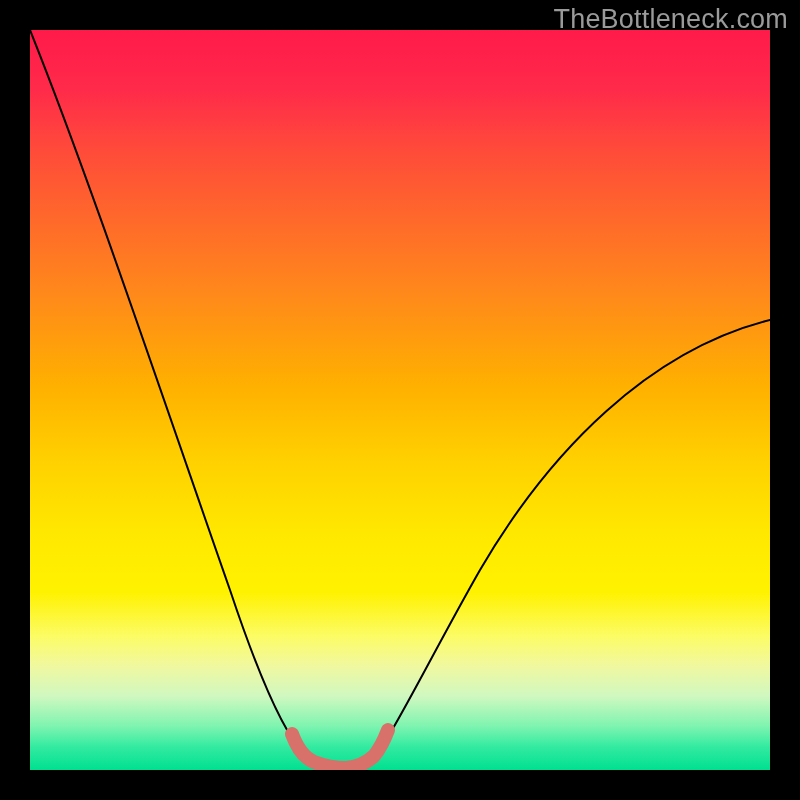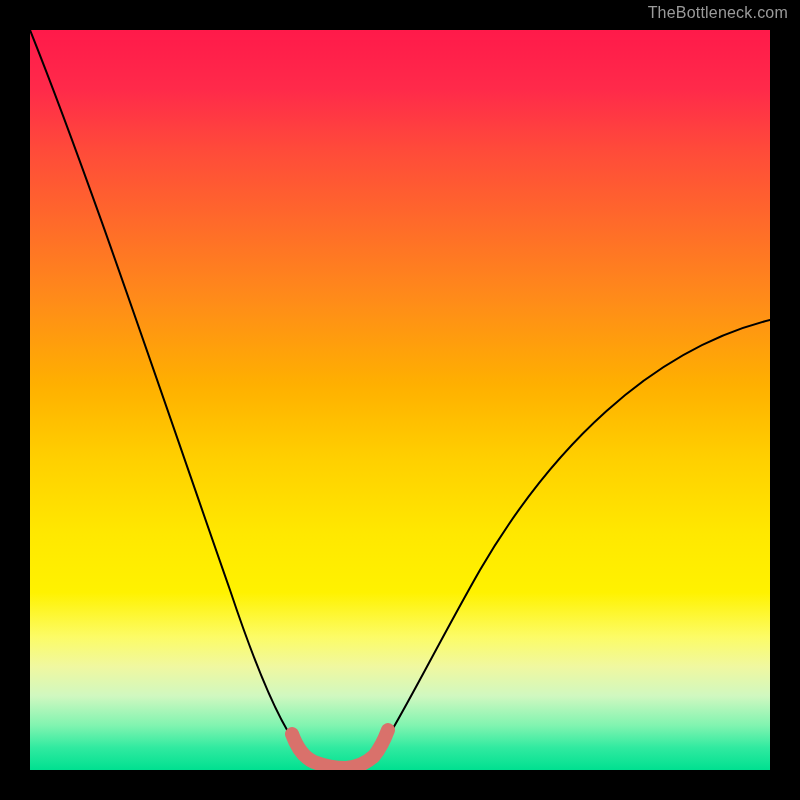--- a/index.html
+++ b/index.html
@@ -47,21 +47,21 @@
       #80f4b0 94%,
       #30eaa0 97%,
       #00e090 100%
     );
   }
   .watermark {
     position: absolute;
     top: 4px;
     right: 12px;
     color: #9a9a9a;
-    font-size: 16px;
+    font-size: 27px;
     font-weight: 500;
     letter-spacing: 0.2px;
     z-index: 10;
   }
   svg.curve {
     position: absolute;
     inset: 0;
     width: 100%;
     height: 100%;
   }

